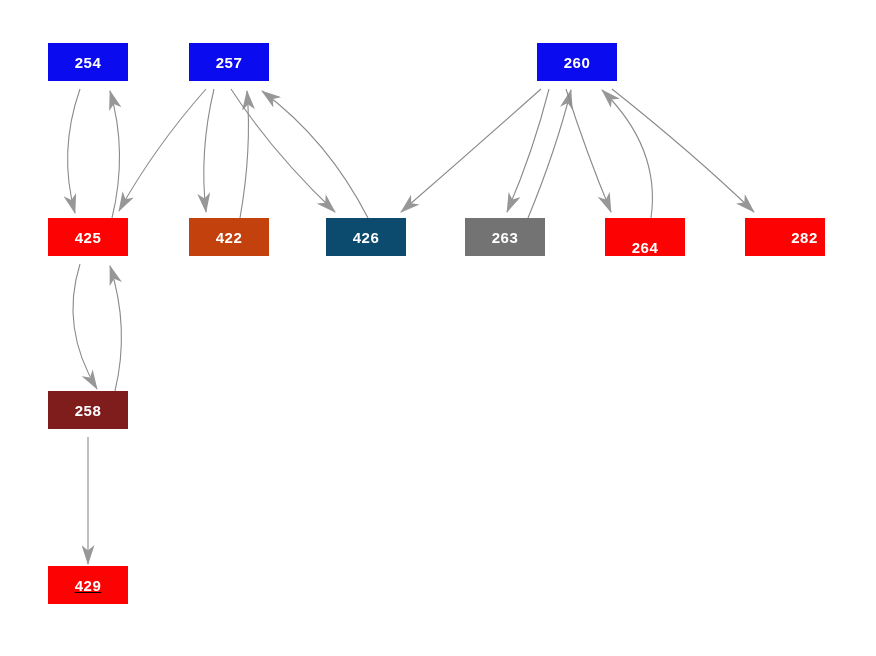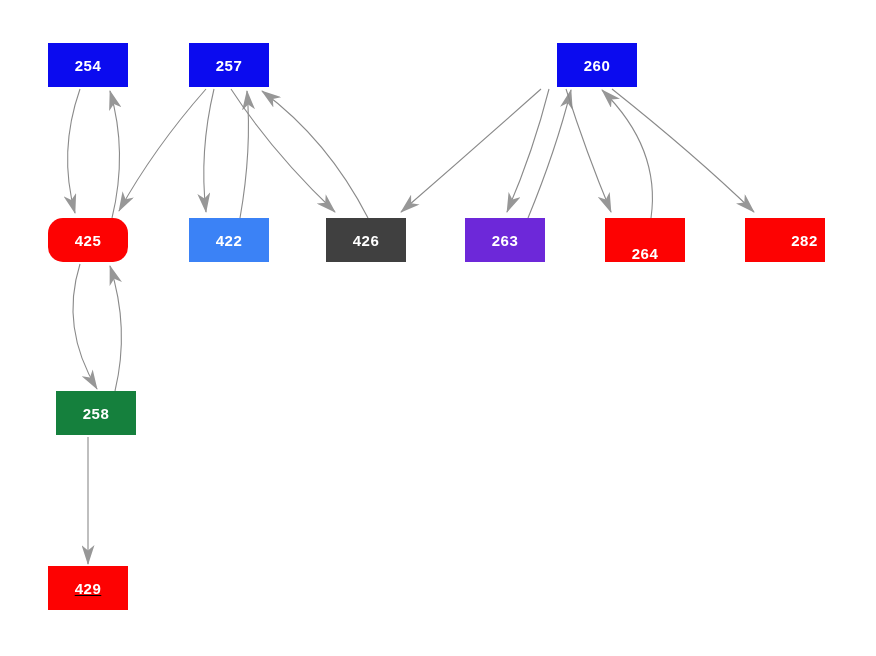--- a/index.html
+++ b/index.html
@@ -22,21 +22,21 @@
     width: 876px;
     height: 656px;
   }
   .edge-path {
     fill: none;
     stroke-width: 1.1;
   }
   .node {
     position: absolute;
     width: 80px;
-    height: 44px;
+    height: 38px;
     display: flex;
     align-items: center;
     justify-content: center;
     box-sizing: border-box;
     cursor: pointer;
   }
   .node span {
     color: #ffffff;
     font-size: 15px;
     font-weight: bold;
@@ -72,41 +72,41 @@
         <path d="M88,437 L88,564" class="edge-path" stroke="#8a8a8a" marker-end="url(#arrow)"></path>
       </g>
   </svg>
   <div id="node-layer">
       <div class="node" style="left: 48px; top: 43px; background: rgb(11, 11, 239);">
         <span>254</span>
       </div>
       <div class="node" style="left: 189px; top: 43px; background: rgb(11, 11, 239);">
         <span>257</span>
       </div>
-      <div class="node" style="left: 537px; top: 43px; background: rgb(11, 11, 239); margin-left: 20px;">
+      <div class="node" style="left: 537px; top: 43px; background: rgb(11, 11, 239);">
         <span>260</span>
       </div>
-      <div class="node" style="left: 48px; top: 218px; background: rgb(253, 2, 2); border-radius: 15px;">
+      <div class="node" style="left: 48px; top: 218px; background: rgb(253, 2, 2);">
         <span>425</span>
       </div>
-      <div class="node" style="left: 189px; top: 218px; background: #3b82f6;">
+      <div class="node" style="left: 189px; top: 218px; background: #c2410c;">
         <span>422</span>
       </div>
-      <div class="node" style="left: 326px; top: 218px; background: #404040;">
+      <div class="node" style="left: 326px; top: 218px; background: #0c4a6e;">
         <span>426</span>
       </div>
-      <div class="node" style="left: 465px; top: 218px; background: #6d28d9;">
+      <div class="node" style="left: 465px; top: 218px; background: #737373;">
         <span>263</span>
       </div>
       <div class="node" style="left: 605px; top: 218px; background: rgb(253, 2, 2); align-items: flex-end;">
         <span>264</span>
       </div>
       <div class="node" style="left: 745px; top: 218px; background: rgb(253, 2, 2); padding-left: 39px;">
         <span>282</span>
       </div>
-      <div class="node" style="left: 56px; top: 391px; background: #15803d;">
+      <div class="node" style="left: 48px; top: 391px; background: #7f1d1d;">
         <span>258</span>
       </div>
       <div class="node" style="left: 48px; top: 566px; background: rgb(253, 2, 2); text-decoration: underline;">
         <span>429</span>
       </div>
     </div>
 </div>
 
 </body></html>

